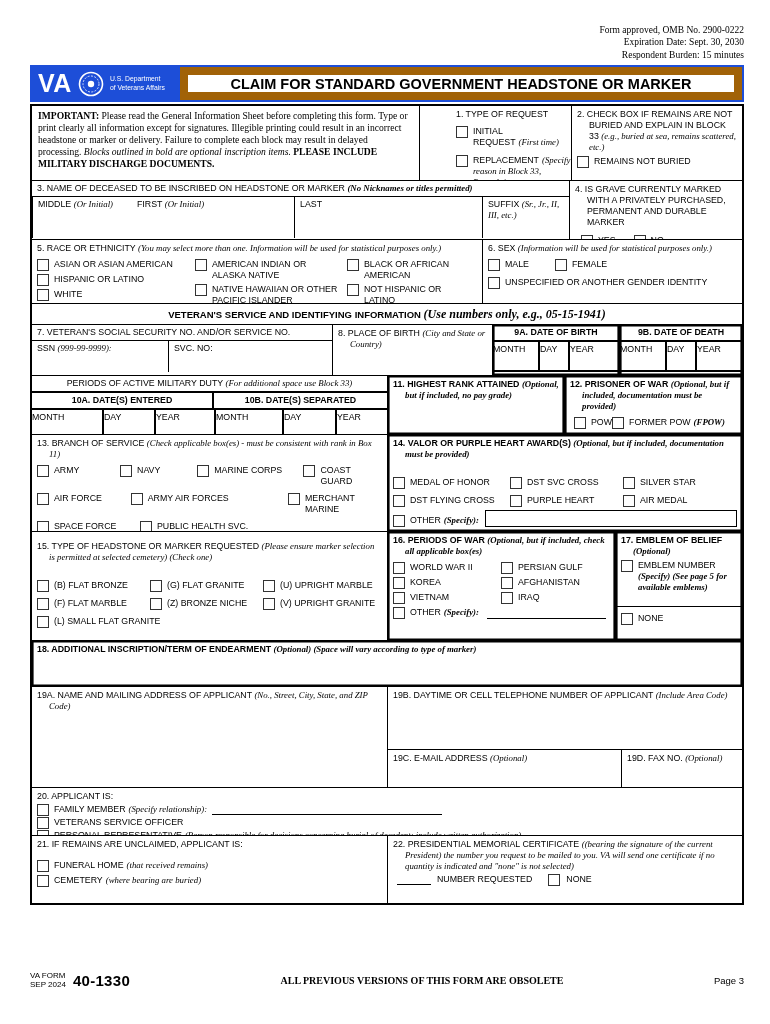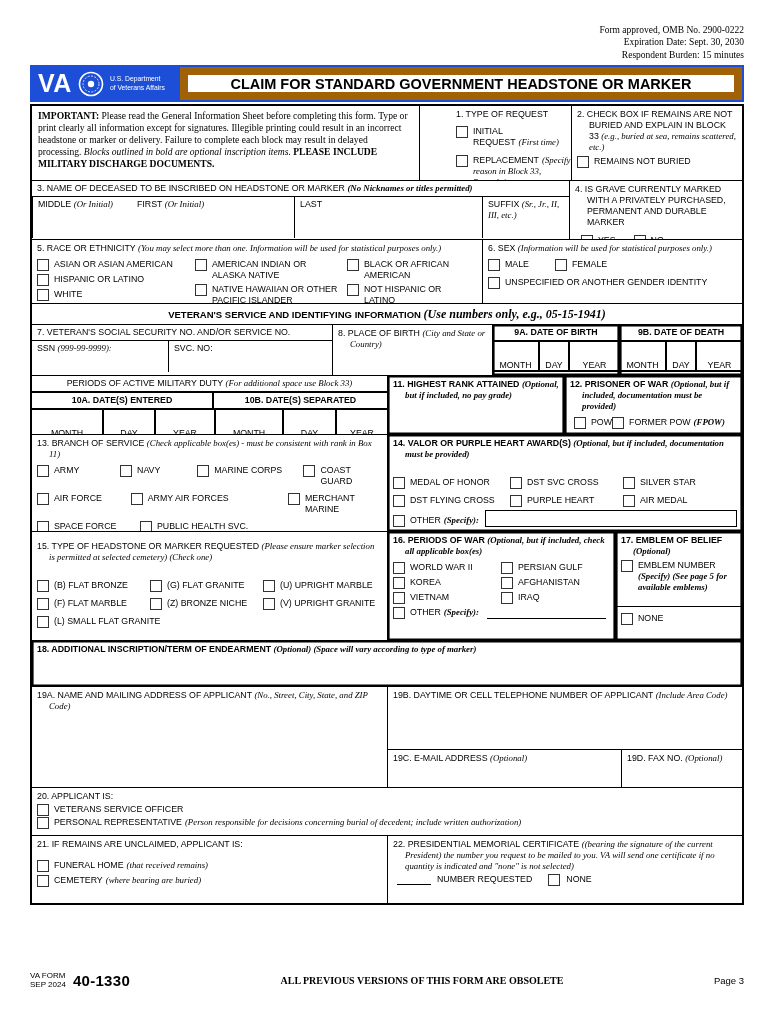--- a/index.html
+++ b/index.html
@@ -50,21 +50,21 @@
   .b3c.cf{border-left:none;}
   .n-first{width:162px;} .n-mid{width:100px;} .n-last{width:188px;} .n-suf{flex:1;}
   
   .b7t{padding:2px 5px;border-bottom:1px solid #000;}
   .b7row{display:flex;height:31px;}
   .b7c{box-sizing:border-box;padding:2px 5px;}
   .b7ssn{width:137px;border-right:1px solid #000;}
   
   .d9h{font-weight:bold;text-align:center;padding:2px 0;border-bottom:2px solid #000;}
   .mdyrow{display:flex;border-bottom:2px solid #000;height:28px;}
-  .mdy{box-sizing:border-box;border-left:2px solid #000;text-align:center;padding-top:18px;}
+  .mdy{box-sizing:border-box;border-left:2px solid #000;text-align:left;padding-top:2px;}
   .mdy.cf{border-left:none;}
   
   .b10h{text-align:center;padding:2px 0;border-bottom:2px solid #000;}
   .b10sub{display:flex;border-bottom:2px solid #000;font-weight:bold;text-align:center;}
   .b10sub>div{padding:2px 0;box-sizing:border-box;}
   .s10a{width:182px;border-right:2px solid #000;} .s10b{flex:1;border-radius:7px;}
   .b10mdy{display:flex;height:27px;}
   .w1{width:70px;} .w2{width:52px;} .w3{width:60px;} .w4{width:68px;} .w5{width:53px;} .w6{flex:1;}
   .specline{display:flex;align-items:flex-end;gap:4px;}
   .specbox{flex:1;height:15px;border:1.6px solid #000;margin-left:2px;}
@@ -490,20 +490,25 @@
           </div>
         </div>
       </div>
     </div>
 
     <div class="row r10">
       <div class="cell cf" style="flex:1">
         <div class="t">20. APPLICANT IS:</div>
         <div class="opt" style="margin:1px 0">
               <span class="cb"></span>
+              <span class="ol"><span>FAMILY MEMBER</span><i class="it">(Specify relationship):</i></span>
+              <span class="uline" style="width:230px"></span>
+            </div>
+        <div class="opt" style="margin:1px 0">
+              <span class="cb"></span>
               <span class="ol"><span>VETERANS SERVICE OFFICER</span></span>
             </div>
         <div class="opt" style="margin:1px 0">
               <span class="cb"></span>
               <span class="ol"><span>PERSONAL REPRESENTATIVE</span><i class="it">(Person responsible for decisions concerning burial of decedent; include written authorization)</i></span>
             </div>
       </div>
     </div>
 
     <div class="row r11">

